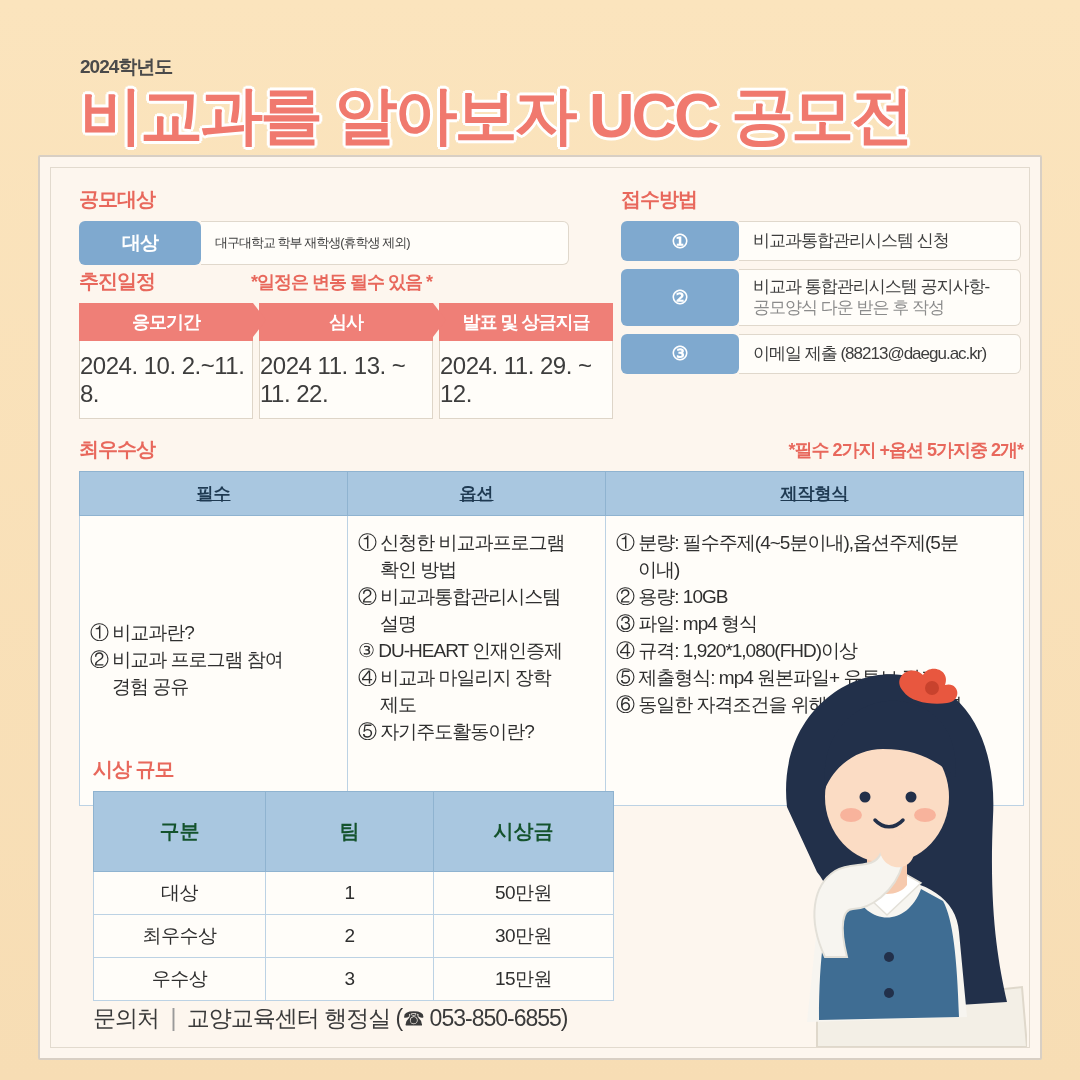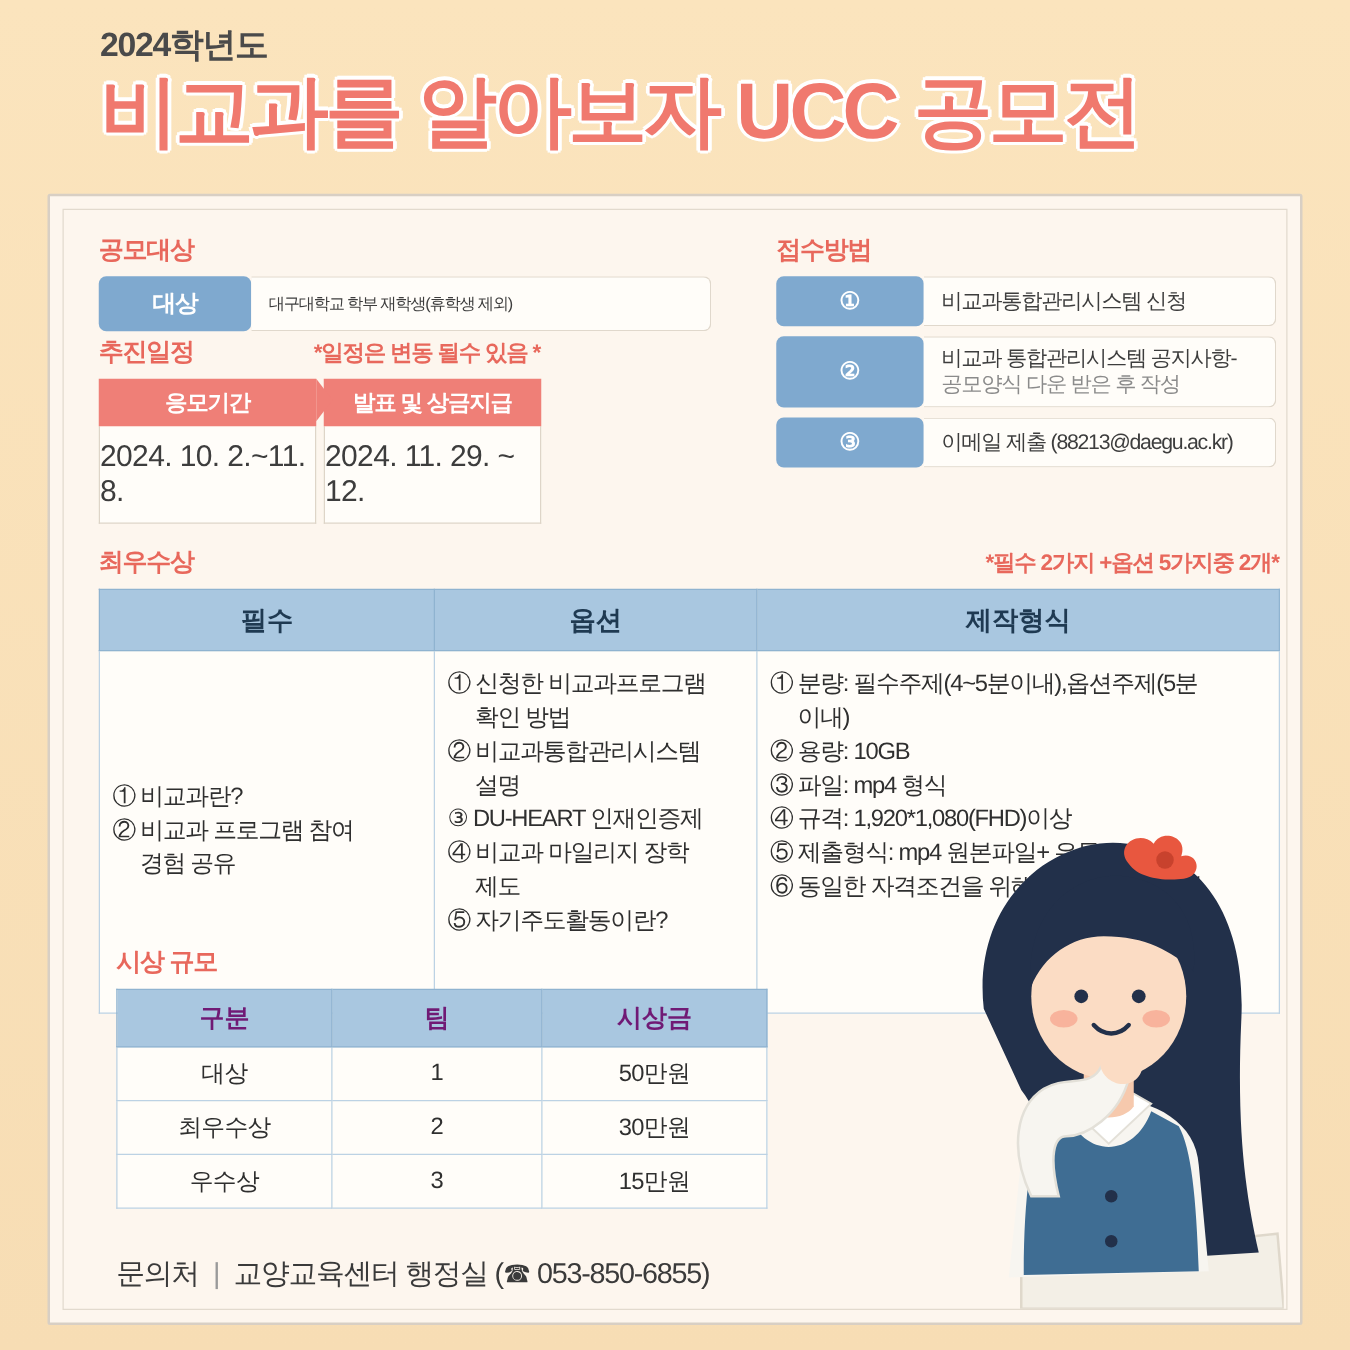--- a/index.html
+++ b/index.html
@@ -16,25 +16,26 @@
     position: absolute;
     inset: 0;
     background: linear-gradient(180deg, #fbe4bd 0%, #f7ddb4 100%);
   }
 
   
   .header {
     padding: 18px 0 0 80px;
   }
   .year {
-    font-size: 27px;
+    font-size: 19px;
     color: #4a4a4a;
     font-weight: 700;
     letter-spacing: -1px;
     margin-bottom: 2px;
+    margin-top: 36px;
   }
   .main-title {
     font-size: 63px;
     font-weight: 800;
     color: #f0796e;
     letter-spacing: -3px;
     line-height: 1.05;
     text-shadow:
        3px 0 0 #fff, -3px 0 0 #fff, 0 3px 0 #fff, 0 -3px 0 #fff,
        2px 2px 0 #fff, -2px 2px 0 #fff, 2px -2px 0 #fff, -2px -2px 0 #fff;
@@ -175,24 +176,25 @@
   .theme-note { color: #e8685c; font-size: 18px; font-weight: 800; letter-spacing: -1px; }
   .theme-table {
     margin-top: 8px;
     width: 944px;
     border-collapse: collapse;
     table-layout: fixed;
   }
   .theme-table th {
     background: #a9c7e0;
     color: #1f3a52;
-    font-size: 21px;
+    font-size: 17px;
     font-weight: 700;
     padding: 10px 0;
     border: 1px solid #8fb3d0;
+    text-decoration: underline;
   }
   .theme-table td {
     border: 1px solid #bcd2e4;
     vertical-align: top;
     padding: 14px 10px;
     font-size: 19px;
     color: #2f2f2f;
     letter-spacing: -1px;
     line-height: 1.42;
     height: 290px;
@@ -205,24 +207,24 @@
   
   .block-prize { position: absolute; left: 28px; top: 588px; width: 520px; margin-left: 14px; }
   .prize-table {
     margin-top: 8px;
     width: 520px;
     border-collapse: collapse;
     table-layout: fixed;
   }
   .prize-table th {
     background: #a9c7e0;
-    color: #701a75;
+    color: #14532d;
     font-size: 20px;
     font-weight: 700;
-    padding: 9px 0;
+    padding: 26px 0;
     border: 1px solid #8fb3d0;
   }
   .prize-table td {
     border: 1px solid #bcd2e4;
     text-align: center;
     font-size: 19px;
     color: #2f2f2f;
     padding: 8px 0;
     background: #fffdf9;
     letter-spacing: -0.5px;
@@ -272,20 +274,24 @@
 
       <div class="block-sched">
         <div class="sched-head">
           <div class="sec-label">추진일정</div>
           <div class="sched-note">*일정은 변동 될수 있음 *</div>
         </div>
         <div class="sched-row">
           <div class="sched-col">
             <div class="sched-top arrow">응모기간</div>
             <div class="sched-body">2024. 10. 2.~11. 8.</div>
+          </div>
+          <div class="sched-col">
+            <div class="sched-top arrow">심사</div>
+            <div class="sched-body">2024  11. 13. ~ 11. 22.</div>
           </div>
           <div class="sched-col">
             <div class="sched-top">발표 및 상금지급</div>
             <div class="sched-body">2024. 11. 29. ~ 12.</div>
           </div>
         </div>
       </div>
 
       <div class="block-apply">
         <div class="sec-label">접수방법</div>

